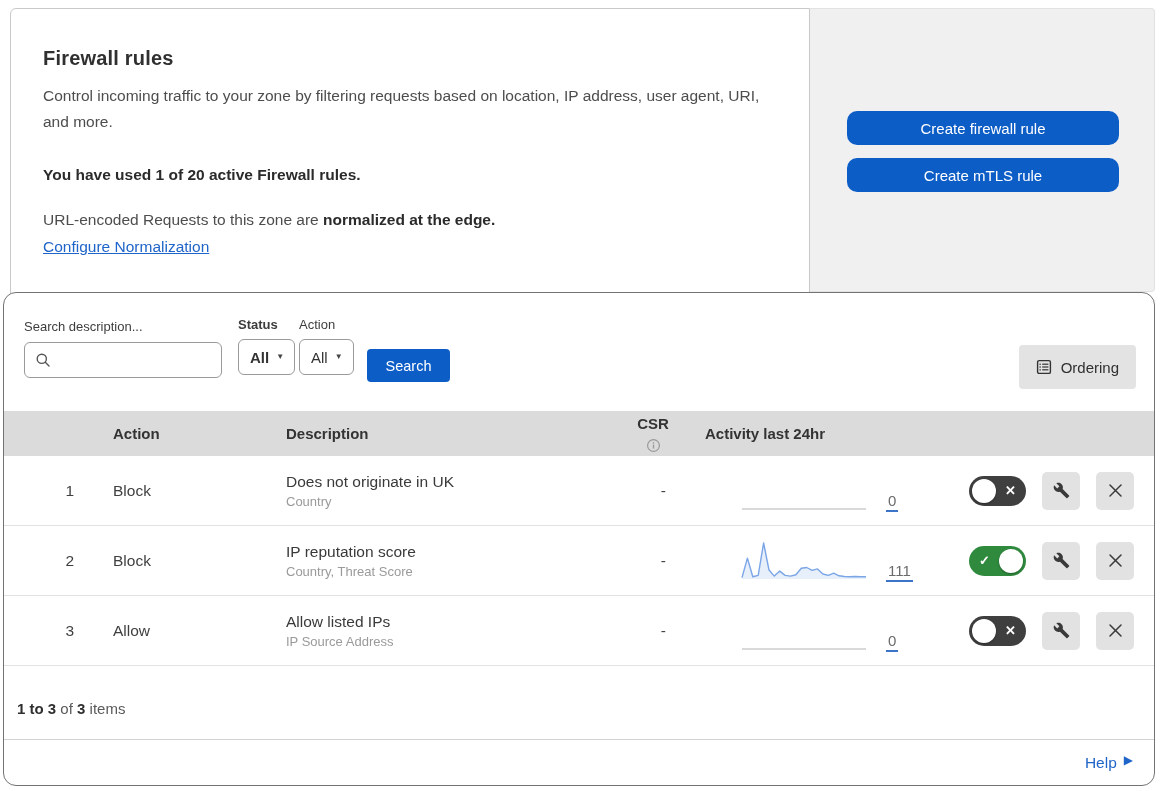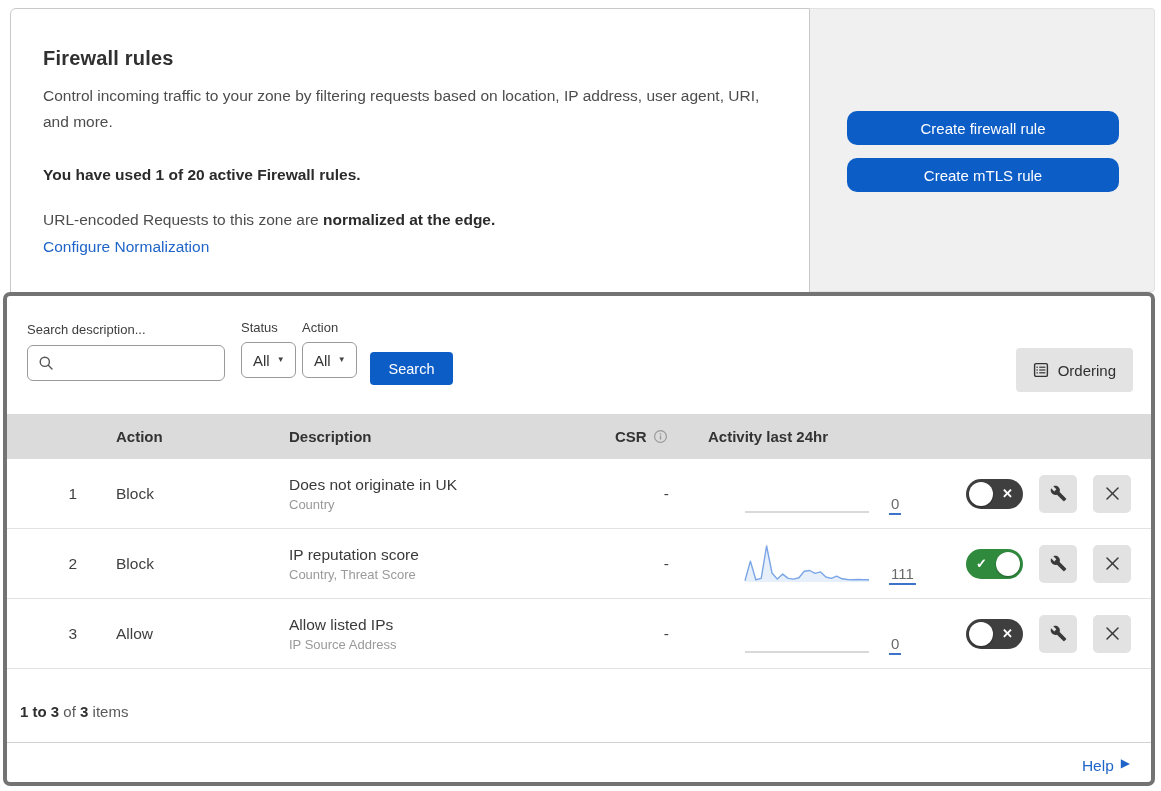--- a/index.html
+++ b/index.html
@@ -13,49 +13,49 @@
   .top-row { position:absolute; left:10px; top:8px; width:1145px; height:284px; display:flex; }
   .intro-card {
     width:800px; height:336px; background:#fff; border:1px solid #c9c9c9;
     border-radius:6px 0 0 6px; padding:38px 40px 0 32px;
   }
   .intro-title { font-size:20px; font-weight:700; color:#303030; letter-spacing:.2px; }
   .intro-desc { margin-top:13px; font-size:15.5px; line-height:26px; color:#4d4d4d; max-width:725px; }
   .intro-usage { margin-top:31px; font-size:15.5px; font-weight:700; color:#2b2b2b; }
   .intro-norm { margin-top:27px; font-size:15.5px; color:#4d4d4d; }
   .intro-norm b { color:#2b2b2b; }
-  .norm-link { display:inline-block; margin-top:9px; font-size:15.5px; color:#1f64c8; cursor:pointer; }
+  .norm-link { display:inline-block; margin-top:9px; font-size:15.5px; color:#1f64c8; text-decoration:underline; cursor:pointer; }
 
   .cta-panel {
     flex:1; height:284px; background:#f0f0f1; border:1px solid #e2e2e2; border-left:none;
     border-radius:0 4px 4px 0; padding:102px 35px 0 37px;
   }
   .cta-btn {
     display:block; width:100%; height:34px; margin-bottom:13px;
     background:#0d5dc7; color:#fff; border:none; border-radius:10px;
     font-family:inherit; font-size:15px; cursor:pointer;
   }
 
   
   .main-panel {
     position:absolute; left:3px; top:292px; width:1152px; height:494px;
-    border:4px solid #737373; border-radius:7px; background:#fff;
+    border:1px solid #737373; border-radius:13px; background:#fff;
   }
 
   
   .filter-bar { position:relative; height:118px; }
   .f-label { font-size:13px; color:#3d3d3d; }
   .fg-search { position:absolute; left:20px; top:26px; }
   .search-wrap { position:relative; margin-top:8px; }
   .search-input {
     width:198px; height:36px; border:1px solid #9a9a9a; border-radius:6px;
     padding:0 10px 0 36px; font-family:inherit; font-size:14px; color:#333; outline:none;
   }
   .search-wrap svg { position:absolute; left:11px; top:10px; }
-  .fg-status { position:absolute; left:234px; top:24px; }
+  .fg-status { position:absolute; left:234px; top:24px;font-weight:bold; }
   .fg-action { position:absolute; left:295px; top:24px; }
   .dropdown {
     margin-top:7px; height:36px; border:1px solid #9a9a9a; border-radius:6px; background:#fff;
     display:inline-flex; align-items:center; gap:7px; padding:0 10px 0 11px;
     font-size:15px; color:#333; cursor:pointer;
   }
   .caret { font-size:8px; color:#444; line-height:1; }
   .search-btn {
     position:absolute; left:363px; top:56px; height:33px; width:83px;
     background:#0d5dc7; color:#fff; border:none; border-radius:4px;
@@ -70,21 +70,21 @@
 
   
   .t-header {
     height:45px; background:#dbdbdb; display:flex; align-items:center;
     font-size:15px; font-weight:700; color:#333;
   }
   .col-num { width:97px; text-align:right; padding-right:27px; }
   .col-action { width:173px; padding-left:12px; }
   .col-desc { width:320px; padding-left:12px; }
   .col-csr { width:100px; }
-  .t-header .col-csr { padding-left:18px; display:flex; align-items:center; gap:6px; }
+  .t-header .col-csr { padding-left:18px; display:flex; align-items:center; gap:6px;flex-direction:column; }
   .t-row .col-csr { text-align:right; padding-right:28px; color:#444; }
   .col-activity { width:250px; padding-left:11px; }
   .t-row .col-activity { align-self:stretch; display:flex; align-items:flex-end; padding-bottom:13px; padding-left:46px; }
   .col-controls { flex:1; display:flex; align-items:center; justify-content:flex-end; padding-right:20px; }
 
   .t-row { height:70px; display:flex; align-items:center; border-bottom:1px solid #e2e2e2; font-size:15.5px; color:#3f3f3f; }
   .desc-title { font-size:15.5px; color:#3a3a3a; }
   .desc-sub { margin-top:3px; font-size:13px; color:#9a9a9a; }
   .spark { display:inline-block; line-height:0; }
   .count-link {

